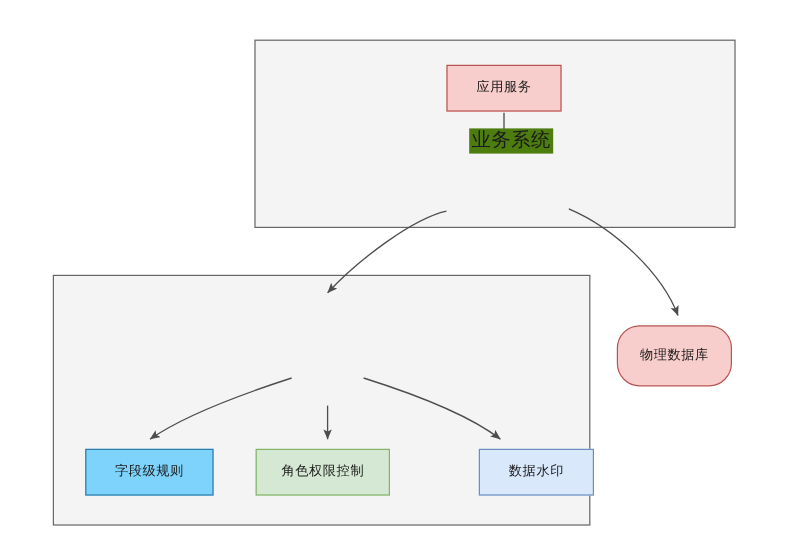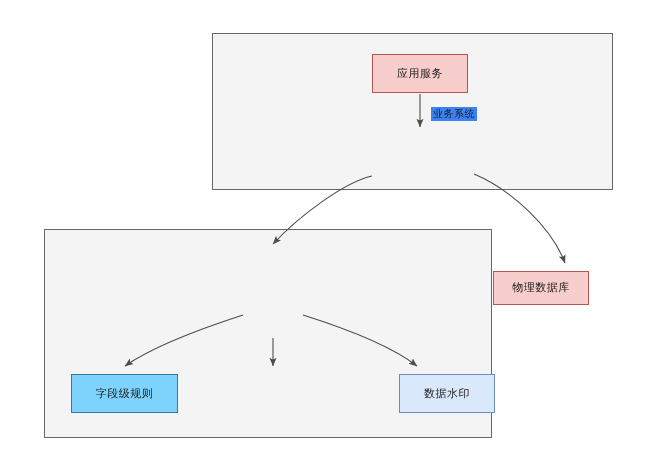--- a/index.html
+++ b/index.html
@@ -56,24 +56,25 @@
     width: 96px;
     height: 39px;
   }
   #node-proxy {
     left: 366px;
     top: 135px;
     width: 108px;
     height: 40px;
   }
   #node-physical-db {
-    left: 493px;
+    left: 514px;
     top: 271px;
     width: 96px;
-    height: 34px;
+    height: 51px;
+    border-radius: 19px;
   }
   #node-field-rule {
     left: 71px;
     top: 374px;
     width: 107px;
     height: 39px;
   }
   #node-role-perm {
     left: 213px;
     top: 374px;
@@ -111,27 +112,26 @@
   #edges {
     position: absolute;
     left: 0;
     top: 0;
     width: 668px;
     height: 466px;
     pointer-events: none;
   }
   .edge-label {
     position: absolute;
-    font-size: 10px;
+    font-size: 16px;
     color: #1a1a1a;
     letter-spacing: 0.5px;
-    background: #3b82f6;
+    background: #4d7c0f;
     padding: 0 2px;
     white-space: nowrap;
-    margin-left: 40px;
   }
   #edge-label-business {
     left: 391px;
     top: 107px;
   }
 </style>
 </head>
 <body>
 
 <div id="canvas">
@@ -169,20 +169,23 @@
 
   <div class="node" id="node-physical-db" style="background:#f8cecc;border-color:#b85450;">
     <span>物理数据库</span>
   </div>
 
 
   <div class="node" id="node-field-rule" style="background:#7dd3fc;border-color:#2e7cab;">
     <span>字段级规则</span>
   </div>
 
+  <div class="node" id="node-role-perm" style="background:#d5e8d4;border-color:#82b366;">
+    <span>角色权限控制</span>
+  </div>
 
   <div class="node" id="node-watermark" style="background:#dae8fc;border-color:#6c8ebf;">
     <span>数据水印</span>
   </div>
 
   <div class="edge-label" id="edge-label-business">业务系统</div>
 
 </div>
 
 </body></html>

